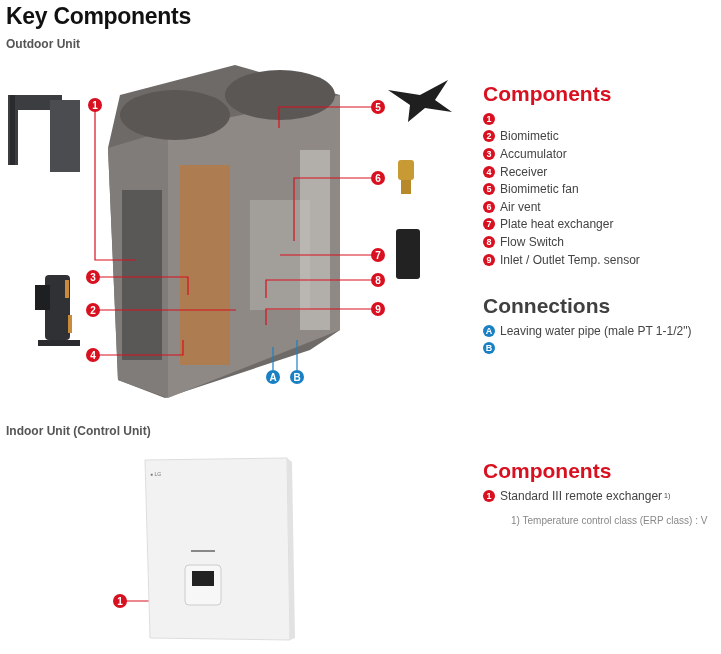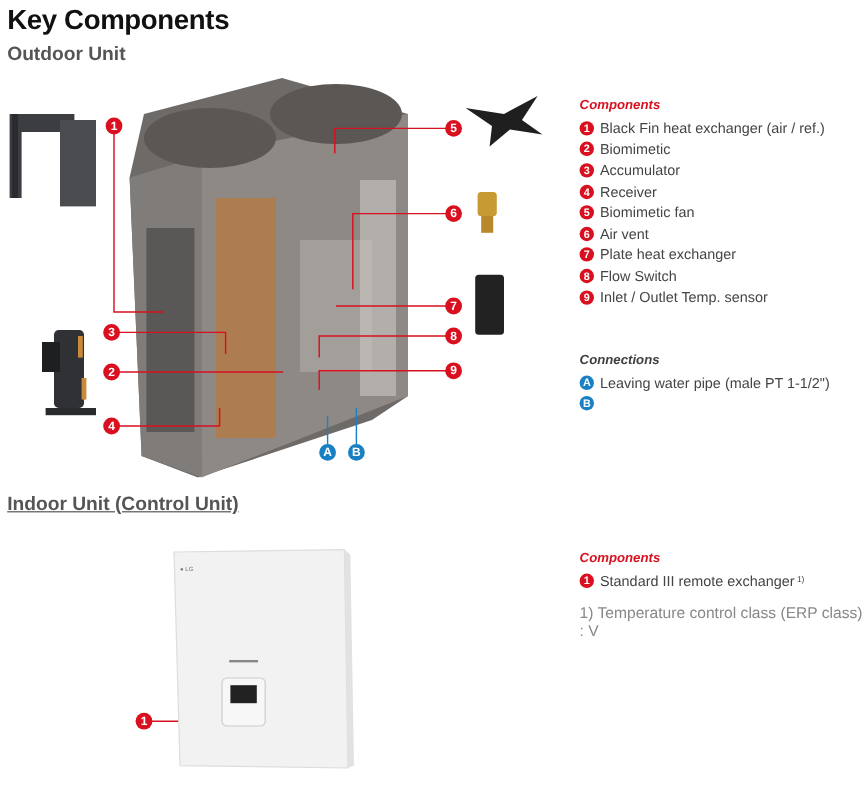--- a/index.html
+++ b/index.html
@@ -1,32 +1,32 @@
 <!DOCTYPE html>
 <html><head>
 <meta charset="utf-8">
 <style>
   html, body { margin: 0; padding: 0; background: #ffffff; }
   body { width: 721px; height: 654px; position: relative; overflow: hidden; font-family: "Liberation Sans", sans-serif; color: #333; }
   .title { position: absolute; left: 6px; top: 3px; font-size: 23px; font-weight: bold; color: #111; letter-spacing: -0.3px; margin: 0; }
-  .subtitle { position: absolute; font-size: 16px; color: #555; margin: 0; }
+  .subtitle { position: absolute; font-size: 12px; color: #555; margin: 0; }
   .sub-outdoor { left: 6px; top: 37px; }
-  .sub-indoor { left: 6px; top: 412px; text-decoration: underline; }
+  .sub-indoor { left: 6px; top: 424px; }
 
   .legend { position: absolute; left: 483px; }
-  .legend h3 { margin: 0 0 4px 0; font-size: 11px; font-weight: bold; font-style: italic; }
+  .legend h3 { margin: 0 0 4px 0; font-size: 21px; font-weight: bold; }
   .legend .red { color: #d8101f; }
   .legend .blue { color: #404040; }
   .legend ul { list-style: none; margin: 0; padding: 0; }
   .legend li { display: flex; align-items: center; font-size: 12px; color: #444; height: 17.6px; }
   .badge { display: inline-flex; align-items: center; justify-content: center; width: 12px; height: 12px; border-radius: 50%; color: #fff; font-size: 9px; font-weight: bold; margin-right: 5px; flex: none; }
   .badge.r { background: #d8101f; }
   .badge.b { background: #1a80c4; }
   .sup { font-size: 7px; vertical-align: super; margin-left: 2px; }
-  .footnote { font-size: 13px; color: #888; margin-top: 10px; }
+  .footnote { font-size: 10px; color: #888; margin-top: 10px; margin-left: 28px; }
 
   .diagram { position: absolute; left: 0; top: 0; width: 480px; height: 654px; }
   .callout { position: absolute; width: 14px; height: 14px; border-radius: 50%; color: #fff; font-size: 10px; font-weight: bold; display: flex; align-items: center; justify-content: center; }
   .callout.r { background: #d8101f; }
   .callout.b { background: #1a80c4; }
 </style>
 </head>
 <body>
 
 <h1 class="title">Key Components</h1>
@@ -112,21 +112,20 @@
 <div class="callout r" style="left:371px;top:302px;">9</div>
 <div class="callout b" style="left:266px;top:370px;">A</div>
 <div class="callout b" style="left:290px;top:370px;">B</div>
 <div class="callout r" style="left:113px;top:594px;">1</div>
 
 <div class="legend" style="top:82px;">
   <h3 class="red">Components</h3>
   <ul>
     <li>
         <span class="badge r">1</span>
-        <span>Black Fin heat exchanger (air / ref.)</span>
       </li>
     <li>
         <span class="badge r">2</span>
         <span>Biomimetic</span>
       </li>
     <li>
         <span class="badge r">3</span>
         <span>Accumulator</span>
       </li>
     <li>

